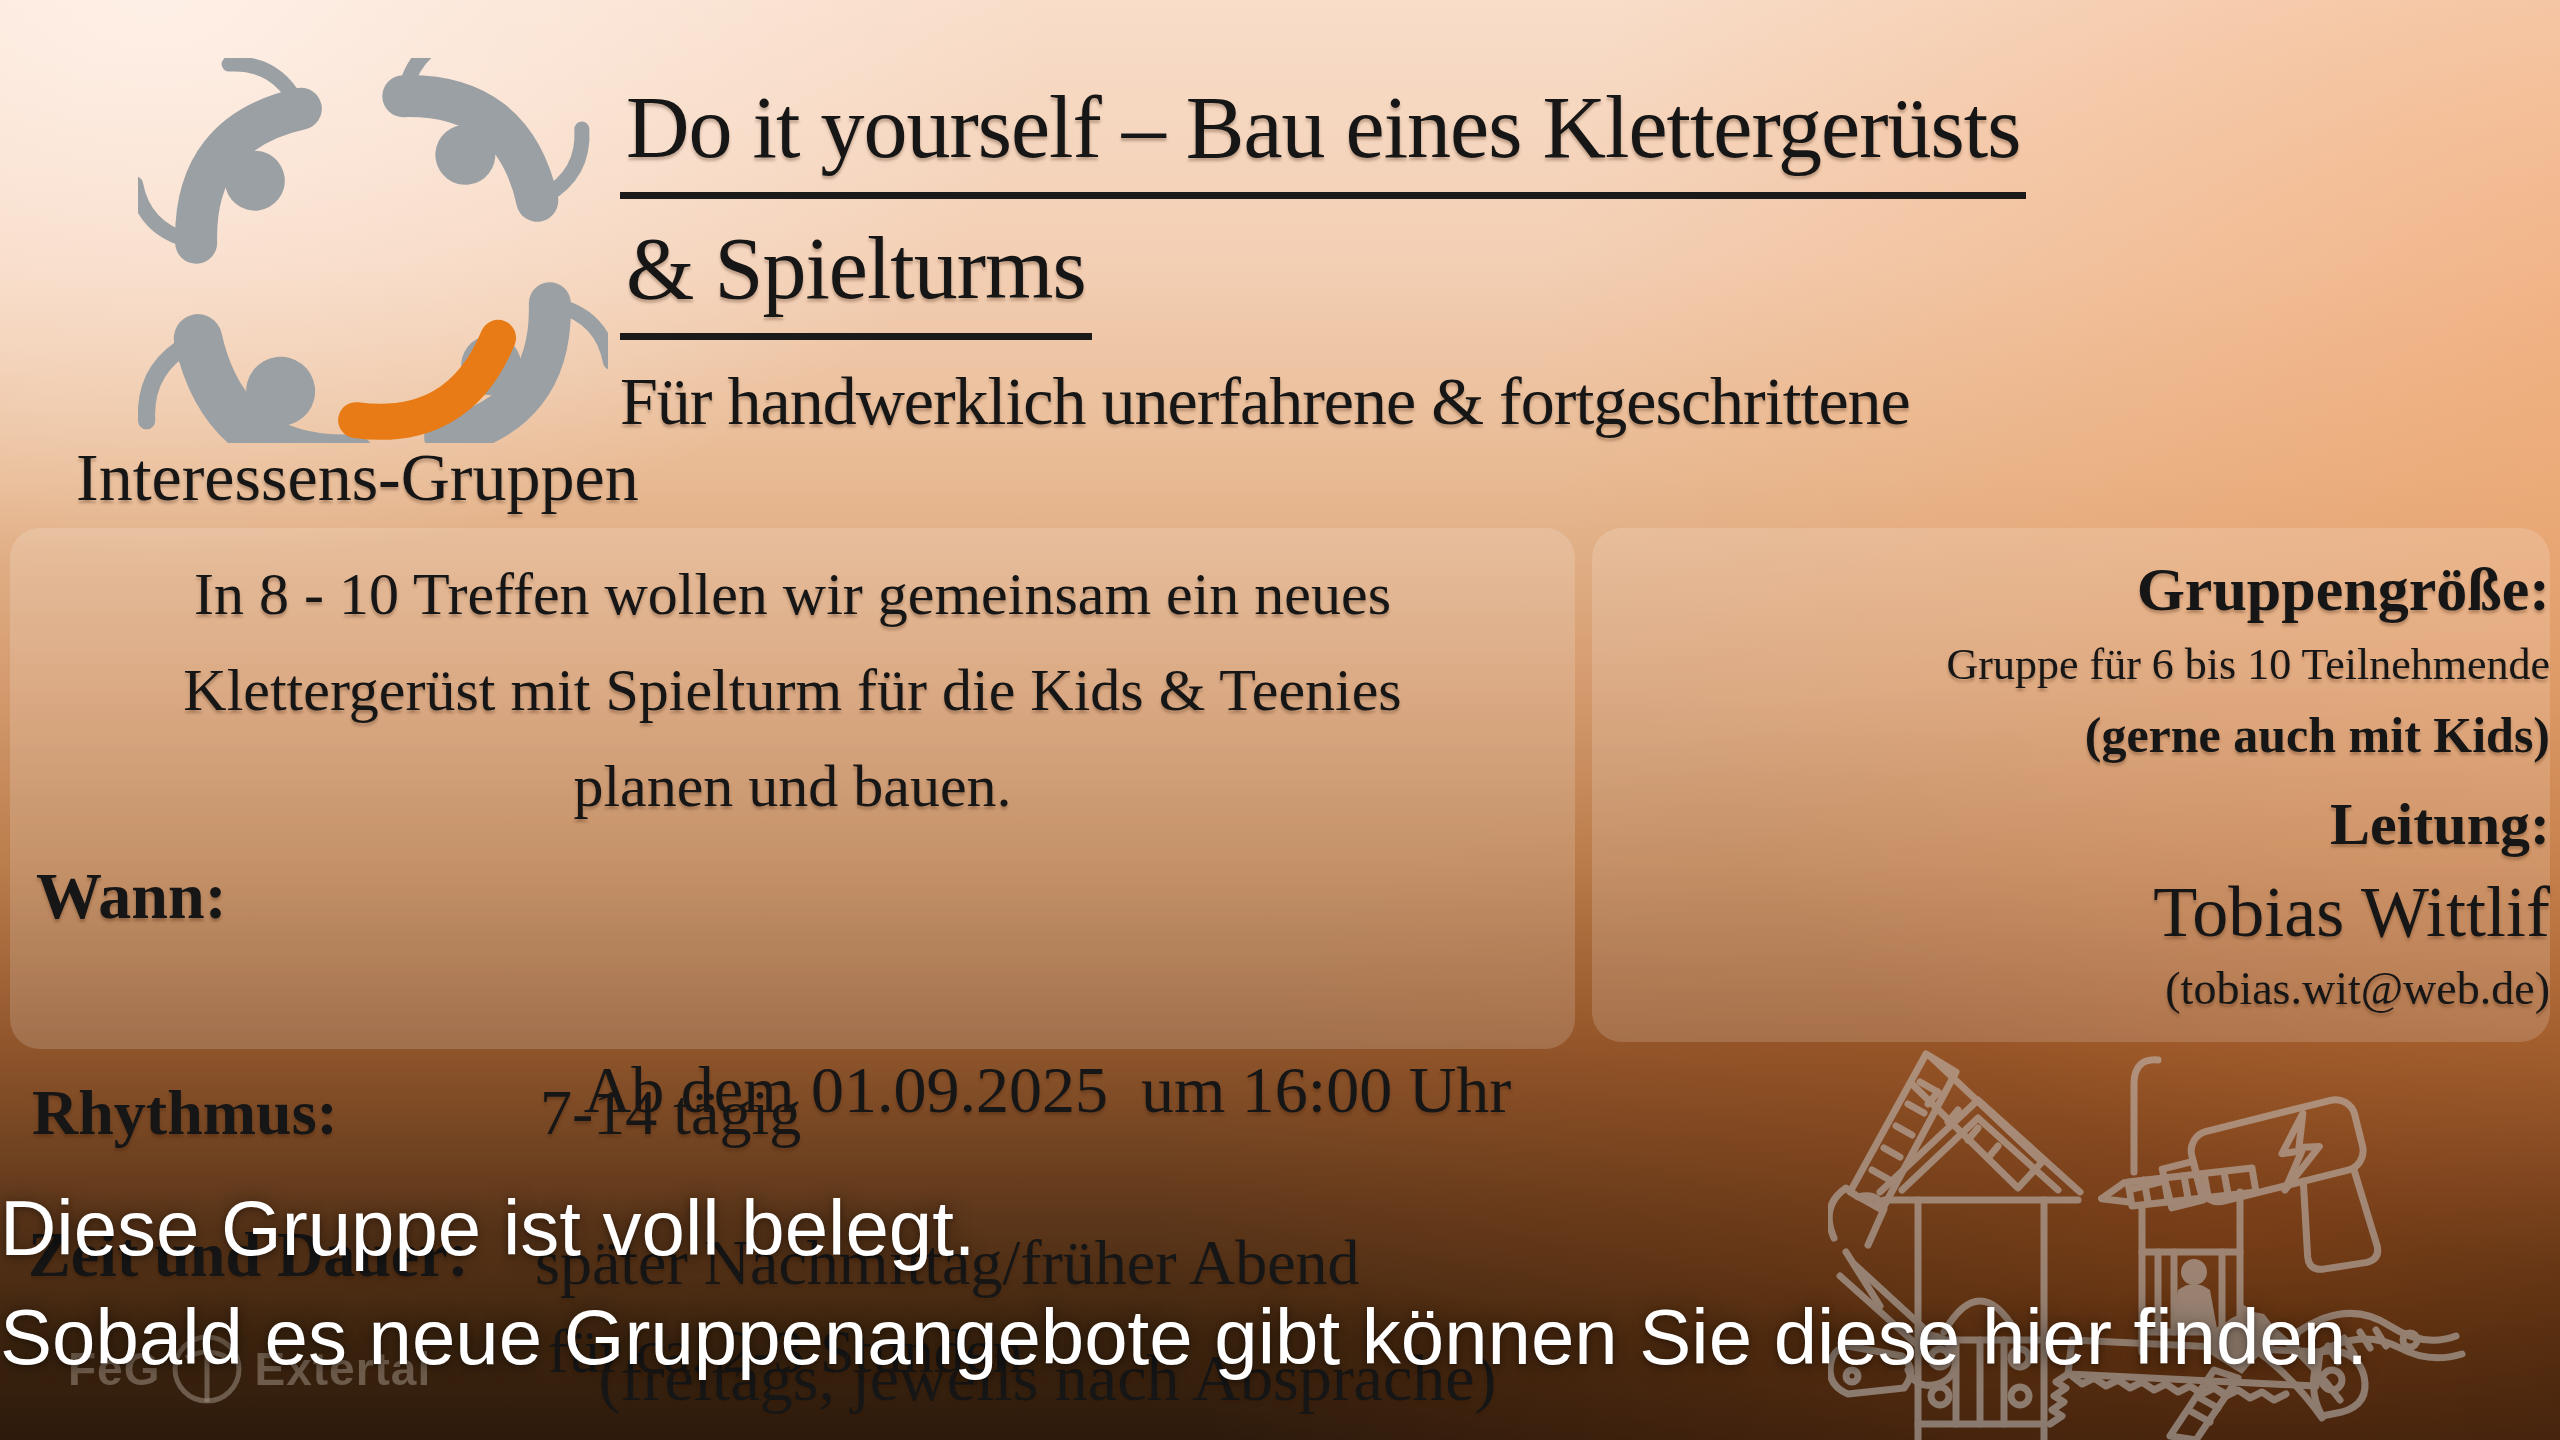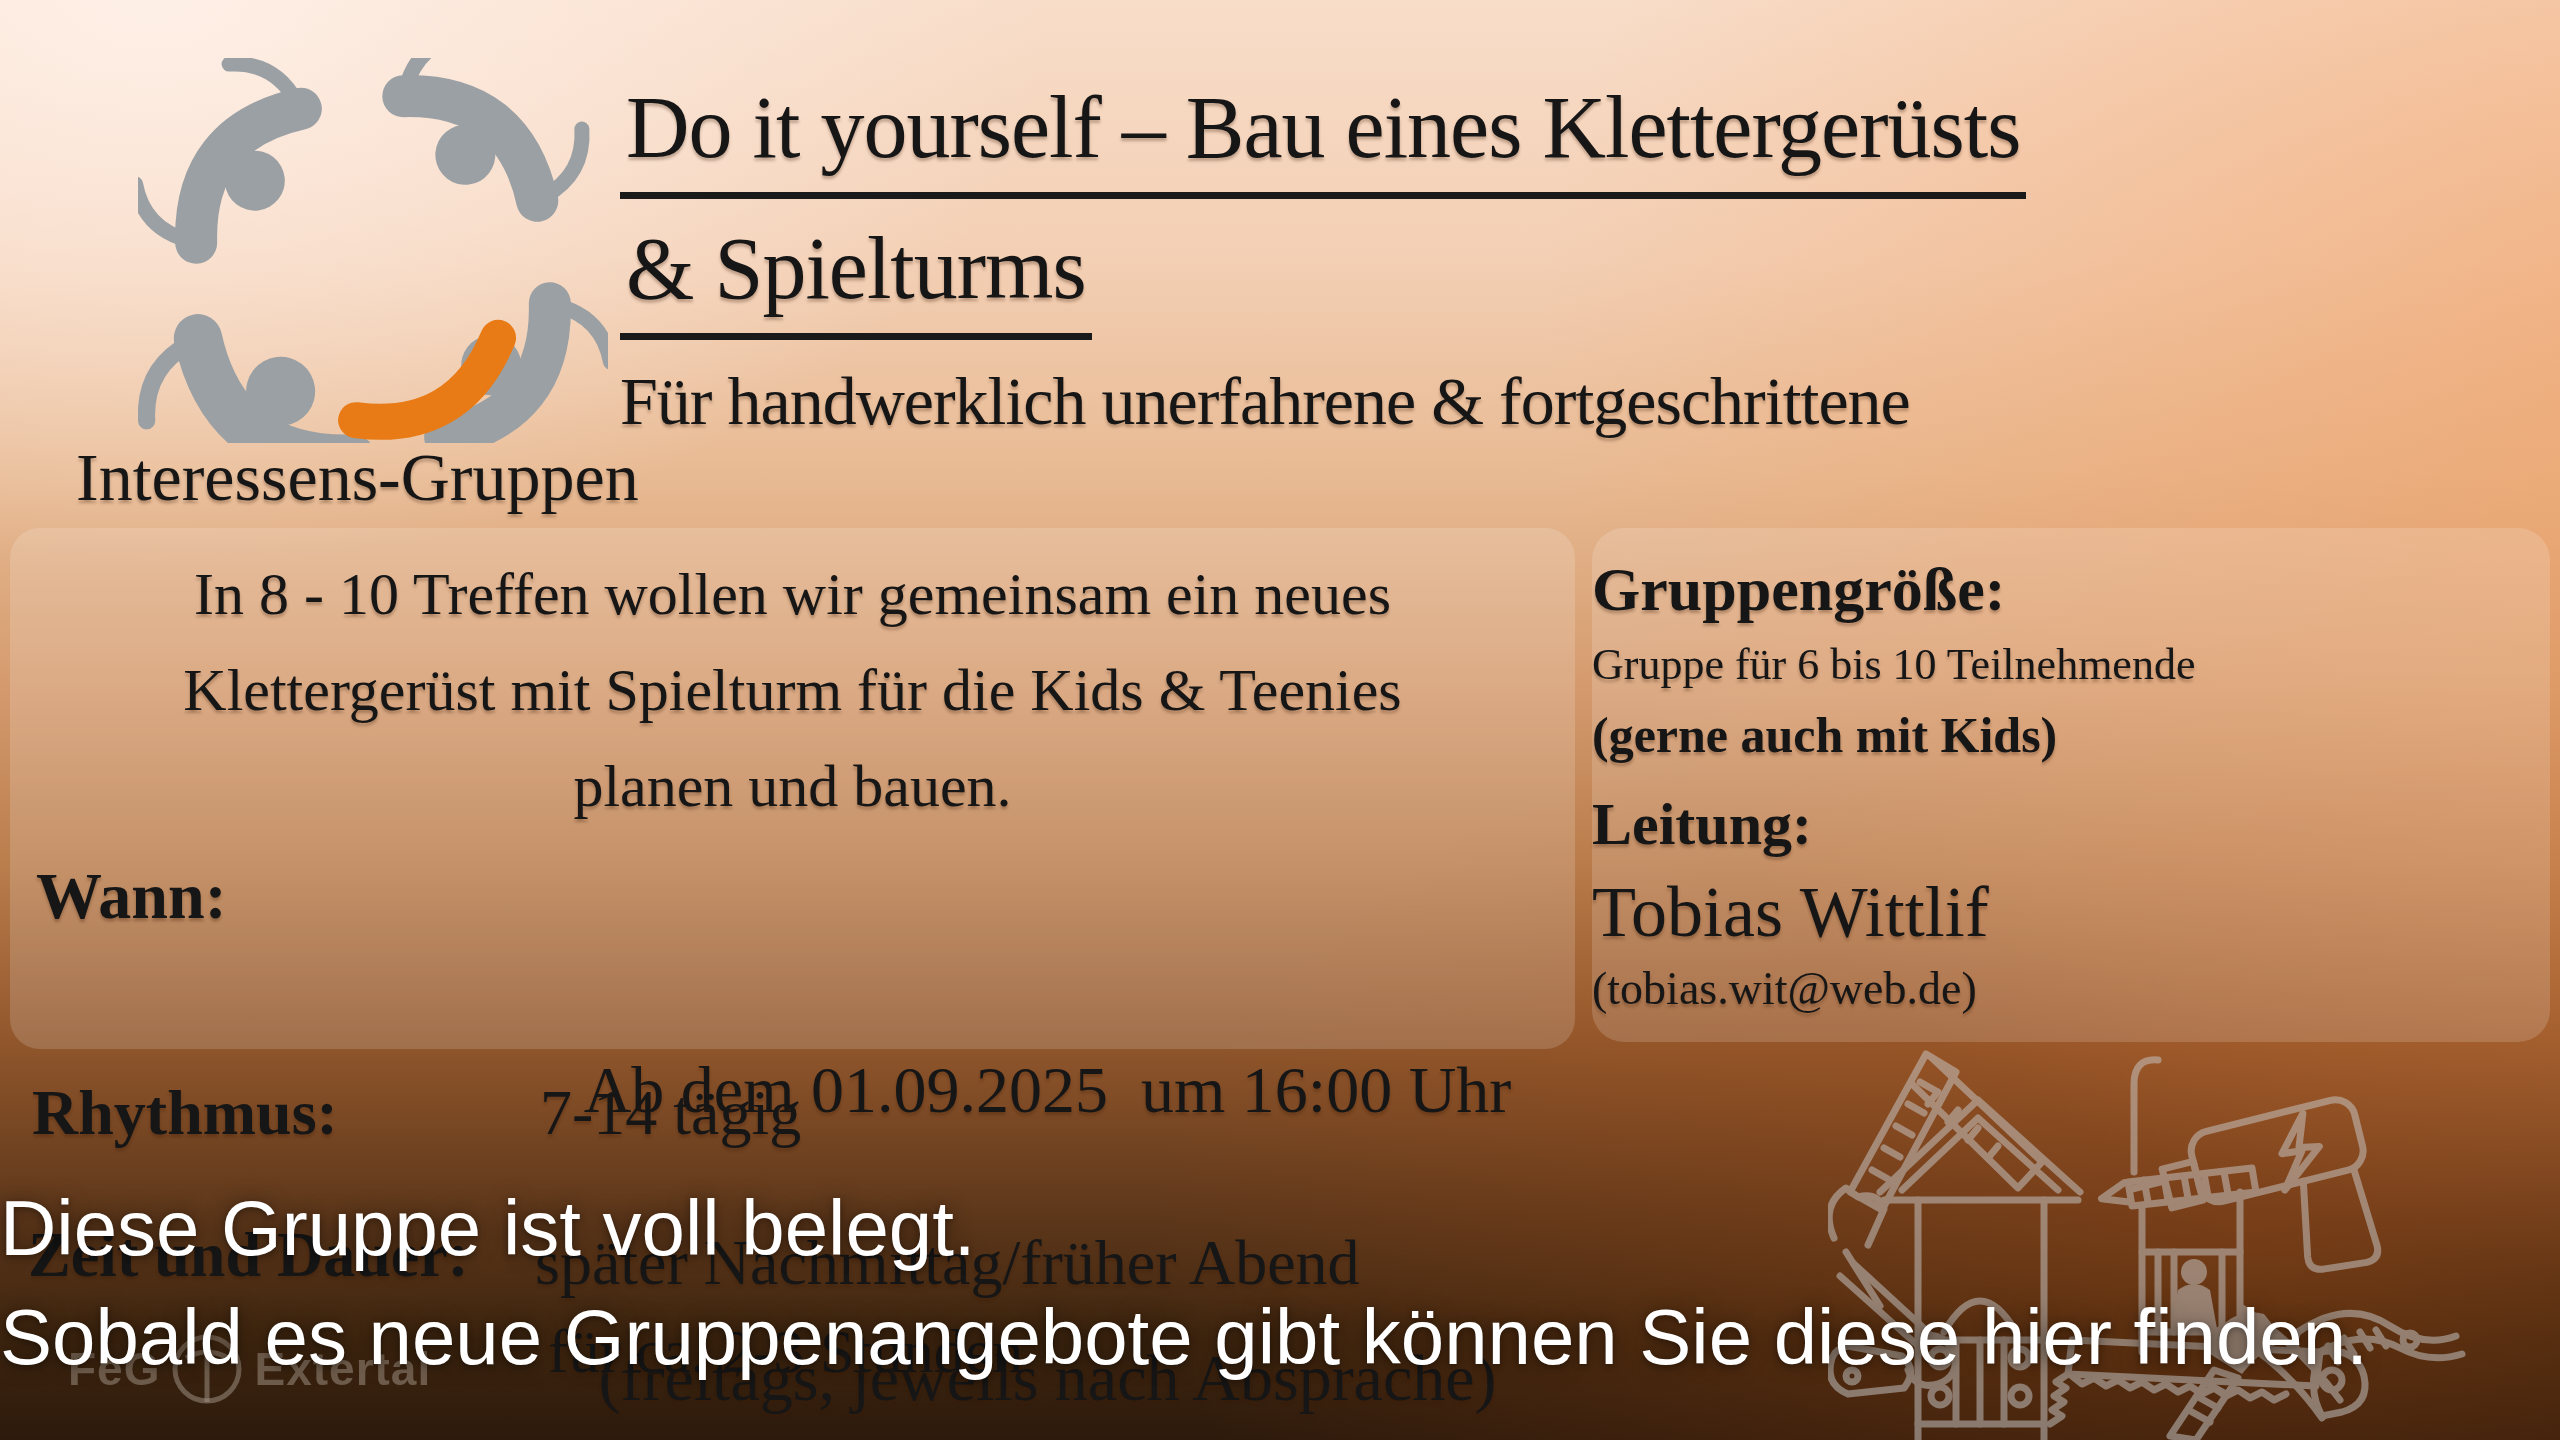--- a/index.html
+++ b/index.html
@@ -21,21 +21,21 @@
   .header{left:620px;right:10px;top:76px;}
   .title-line{font-size:88px;letter-spacing:-1px;line-height:104px;}
   .title-line .u{display:inline-block;border-bottom:7px solid #1a1a1a;padding:0 6px 12px 6px;}
   .title-line2{margin-top:18px;}
   .subtitle{font-size:68px;margin-top:22px;letter-spacing:-1px;}
   
   .brand-label{left:76px;top:438px;font-size:68px;letter-spacing:0px;}
   
   .panel{background:rgba(255,255,255,0.16);border-radius:30px;}
   .panel-left{left:10px;top:528px;width:1565px;height:521px;}
-  .panel-right{left:1592px;top:528px;width:958px;height:514px;text-align:left;border-radius:32px;}
+  .panel-right{left:1592px;top:528px;width:958px;height:514px;text-align:right;}
   .desc{position:absolute;left:0;right:0;top:18px;text-align:center;font-size:60px;line-height:96px;}
   .wann-label{position:absolute;left:26px;top:330px;font-size:66px;font-weight:bold;}
   .wann-value{position:absolute;left:520px;top:322px;width:1035px;text-align:center;font-size:66px;line-height:96px;white-space:pre-wrap;}
   
   .gr-label{font-size:62px;font-weight:bold;margin-top:26px;}
   .gr-line1{font-size:44px;margin-top:14px;}
   .gr-line2{font-size:50px;margin-top:16px;font-weight:bold;}
   .lead-label{font-size:60px;font-weight:bold;margin-top:26px;}
   .lead-name{font-size:72px;margin-top:12px;}
   .lead-mail{font-size:46px;margin-top:8px;}

